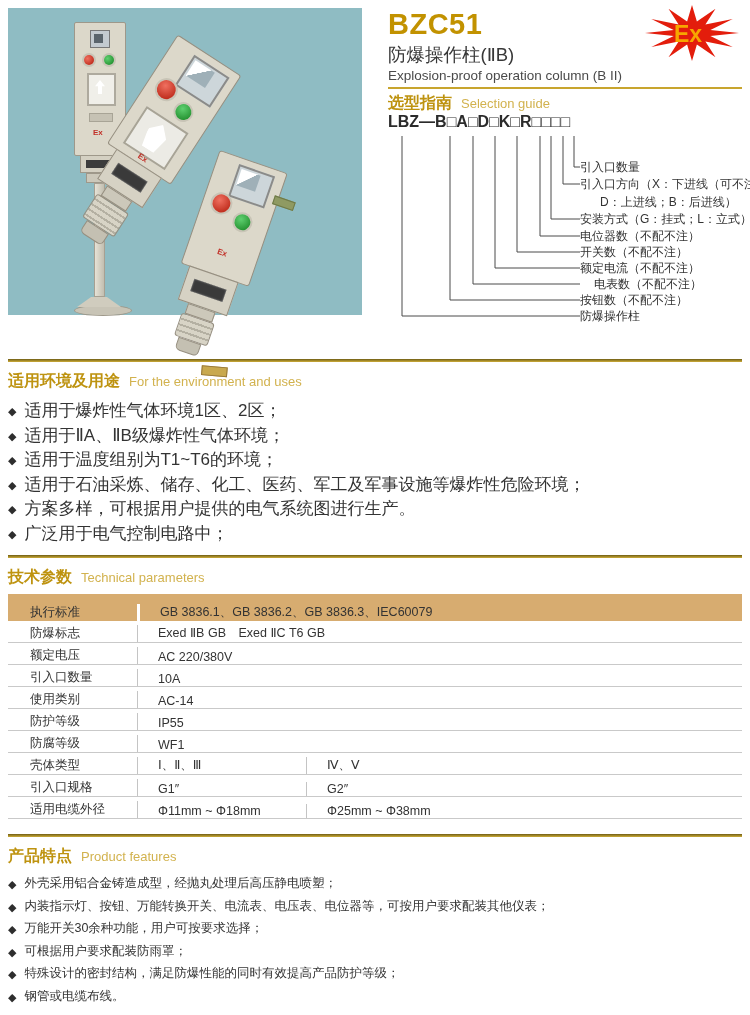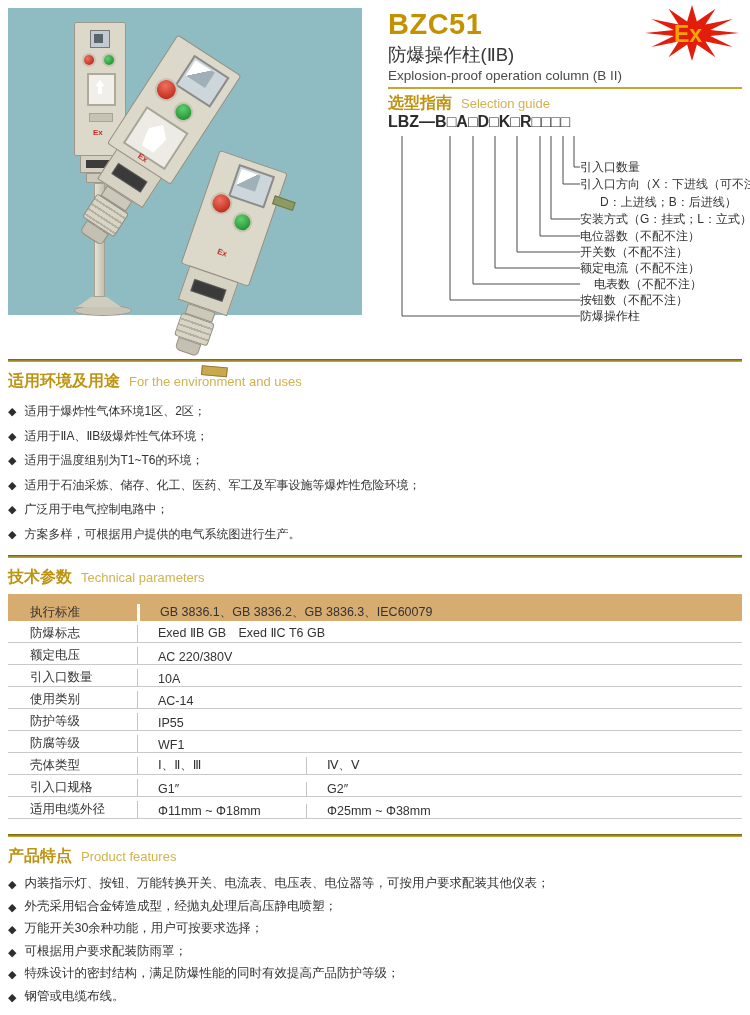--- a/index.html
+++ b/index.html
@@ -76,21 +76,21 @@
   
   .model-code{position:absolute;left:388px;top:113px;font-size:16px;font-weight:bold;color:#2b2b2b;white-space:nowrap;}
   .tree-svg{position:absolute;left:388px;top:134px;}
   .tree-label{position:absolute;left:580px;font-size:12px;line-height:12px;color:#333;white-space:nowrap;}
   .tree-label.indent{left:600px;}
   
   .bullets{position:absolute;left:8px;width:734px;}
   .bullet-row{display:flex;align-items:flex-start;gap:8px;}
   .bullet-icon:before{content:"◆";}
   .bullet-icon{color:#2e2e2e;font-size:11px;line-height:16px;}
-  .env-bullets .bullet-row{margin-bottom:8.5px;font-size:12px;line-height:16px;}
+  .env-bullets .bullet-row{margin-bottom:8.5px;font-size:17px;line-height:16px;}
   .feat-bullets .bullet-row{margin-bottom:6.5px;font-size:12.5px;line-height:15px;}
   
   .ptable{position:absolute;left:8px;top:594px;width:734px;font-size:12.5px;color:#333;}
   .trow{display:flex;align-items:flex-end;height:21px;border-bottom:1px solid #c9c9c9;}
   .trow.thead{height:27px;background:#D7AC70;border-bottom:none;}
   .tcell{display:flex;align-items:center;}
   .tlabel{width:107px;padding-left:22px;border-right:1px solid #c4c4c4;flex:none;}
   .thead .tlabel{border-right:3px solid #ffffff;}
   .tvalue{flex:1;padding-left:20px;}
   .tvalue1{width:148px;padding-left:20px;flex:none;}
@@ -202,25 +202,25 @@
     <div class="bullet-row">
         <span class="bullet-icon"></span>
         <span>适用于温度组别为T1~T6的环境；</span>
       </div>
     <div class="bullet-row">
         <span class="bullet-icon"></span>
         <span>适用于石油采炼、储存、化工、医药、军工及军事设施等爆炸性危险环境；</span>
       </div>
     <div class="bullet-row">
         <span class="bullet-icon"></span>
+        <span>方案多样，可根据用户提供的电气系统图进行生产。</span>
+      </div>
+    <div class="bullet-row">
+        <span class="bullet-icon"></span>
         <span>广泛用于电气控制电路中；</span>
-      </div>
-    <div class="bullet-row">
-        <span class="bullet-icon"></span>
-        <span>方案多样，可根据用户提供的电气系统图进行生产。</span>
       </div>
   </div>
 
   <div class="rule" style="top:555px;"></div>
   <div class="sec-head" style="left:8px;top:567px;">
     <span class="cn">技术参数</span>
     <span class="en">Technical parameters</span>
   </div>
   <div class="ptable">
     <div class="trow thead">
@@ -269,28 +269,28 @@
   </div>
 
   <div class="rule" style="top:834px;"></div>
   <div class="sec-head" style="left:8px;top:846px;">
     <span class="cn">产品特点</span>
     <span class="en">Product features</span>
   </div>
   <div class="bullets feat-bullets" style="top:876px;">
     <div class="bullet-row">
         <span class="bullet-icon"></span>
+        <span>外壳采用铝合金铸造成型，经抛丸处理后高压静电喷塑；</span>
+      </div>
+    <div class="bullet-row">
+        <span class="bullet-icon"></span>
         <span>内装指示灯、按钮、万能转换开关、电流表、电压表、电位器等，可按用户要求配装其他仪表；</span>
       </div>
     <div class="bullet-row">
         <span class="bullet-icon"></span>
-        <span>外壳采用铝合金铸造成型，经抛丸处理后高压静电喷塑；</span>
-      </div>
-    <div class="bullet-row">
-        <span class="bullet-icon"></span>
         <span>万能开关30余种功能，用户可按要求选择；</span>
       </div>
     <div class="bullet-row">
         <span class="bullet-icon"></span>
         <span>可根据用户要求配装防雨罩；</span>
       </div>
     <div class="bullet-row">
         <span class="bullet-icon"></span>
         <span>特殊设计的密封结构，满足防爆性能的同时有效提高产品防护等级；</span>
       </div>

